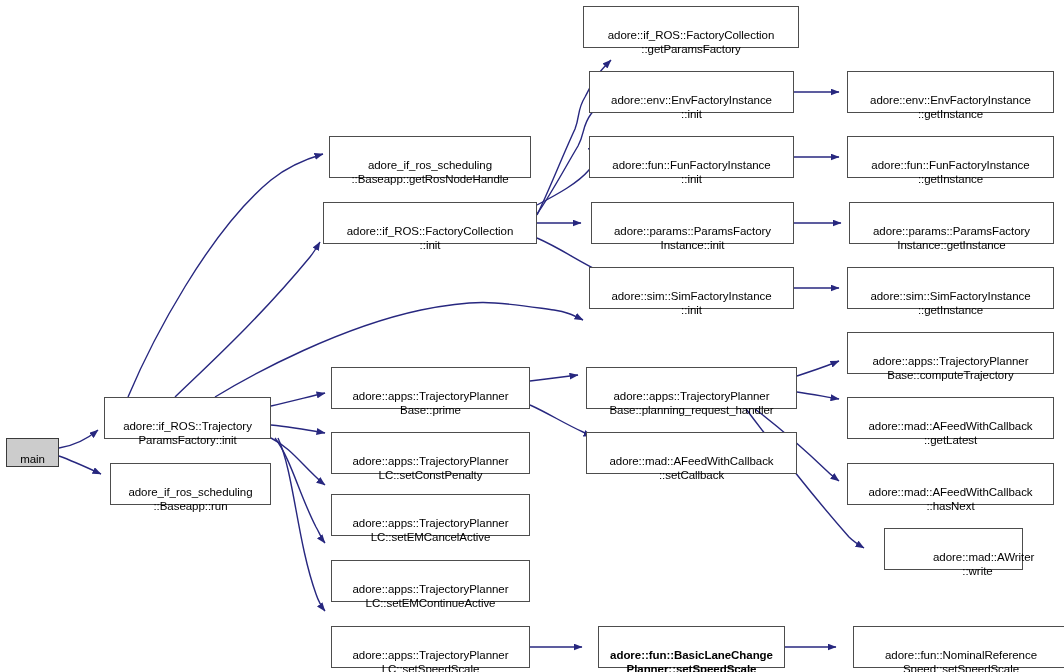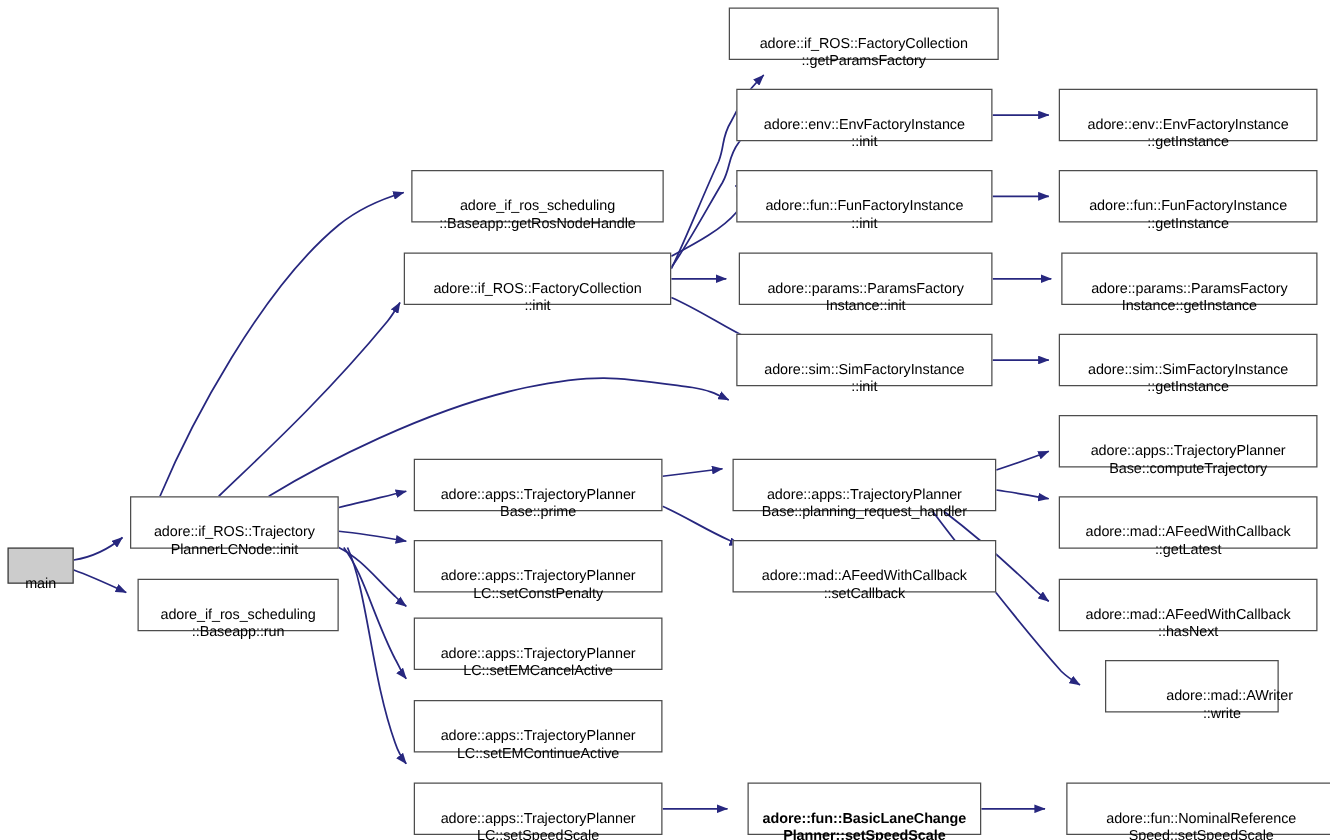--- a/index.html
+++ b/index.html
@@ -85,23 +85,23 @@
         <path d="M530,405 C548,413 565,424 583,432 586,433 589,435 592,436" fill="none" stroke="#27277f" stroke-width="1.4" marker-end="url(#arrowhead)"></path>
         <path d="M797,376 C812,371 827,366 839,361" fill="none" stroke="#27277f" stroke-width="1.4" marker-end="url(#arrowhead)"></path>
         <path d="M797,392 C812,394 826,397 839,399" fill="none" stroke="#27277f" stroke-width="1.4" marker-end="url(#arrowhead)"></path>
         <path d="M755,409 C776,425 805,450 827,471 831,475 835,478 839,481" fill="none" stroke="#27277f" stroke-width="1.4" marker-end="url(#arrowhead)"></path>
         <path d="M746,409 C771,442 818,502 849,537 854,542 859,545 864,548" fill="none" stroke="#27277f" stroke-width="1.4" marker-end="url(#arrowhead)"></path>
         <path d="M530,647 C548,647 566,647 582,647" fill="none" stroke="#27277f" stroke-width="1.4" marker-end="url(#arrowhead)"></path>
         <path d="M785,647 C803,647 820,647 836,647" fill="none" stroke="#27277f" stroke-width="1.4" marker-end="url(#arrowhead)"></path>
       </g>
   </svg>
   <div id="node-layer">
-      <div class="node root" style="left: 6px; top: 438px; width: 53px; height: 29px;"><span class="lbl">main</span></div>
+      <div class="node root" style="left: 6px; top: 438px; width: 53px; height: 29px; align-items: flex-end;"><span class="lbl">main</span></div>
       <div class="node" style="left: 104px; top: 397px; width: 167px; height: 42px;"><span class="lbl">adore::if_ROS::Trajectory
-PlannerLCNode::init</span></div>
+ParamsFactory::init</span></div>
       <div class="node" style="left: 110px; top: 463px; width: 161px; height: 42px;"><span class="lbl">adore_if_ros_scheduling
 ::Baseapp::run</span></div>
       <div class="node" style="left: 329px; top: 136px; width: 202px; height: 42px;"><span class="lbl">adore_if_ros_scheduling
 ::Baseapp::getRosNodeHandle</span></div>
       <div class="node" style="left: 323px; top: 202px; width: 214px; height: 42px;"><span class="lbl">adore::if_ROS::FactoryCollection
 ::init</span></div>
       <div class="node" style="left: 583px; top: 6px; width: 216px; height: 42px;"><span class="lbl">adore::if_ROS::FactoryCollection
 ::getParamsFactory</span></div>
       <div class="node" style="left: 589px; top: 71px; width: 205px; height: 42px;"><span class="lbl">adore::env::EnvFactoryInstance
 ::init</span></div>

